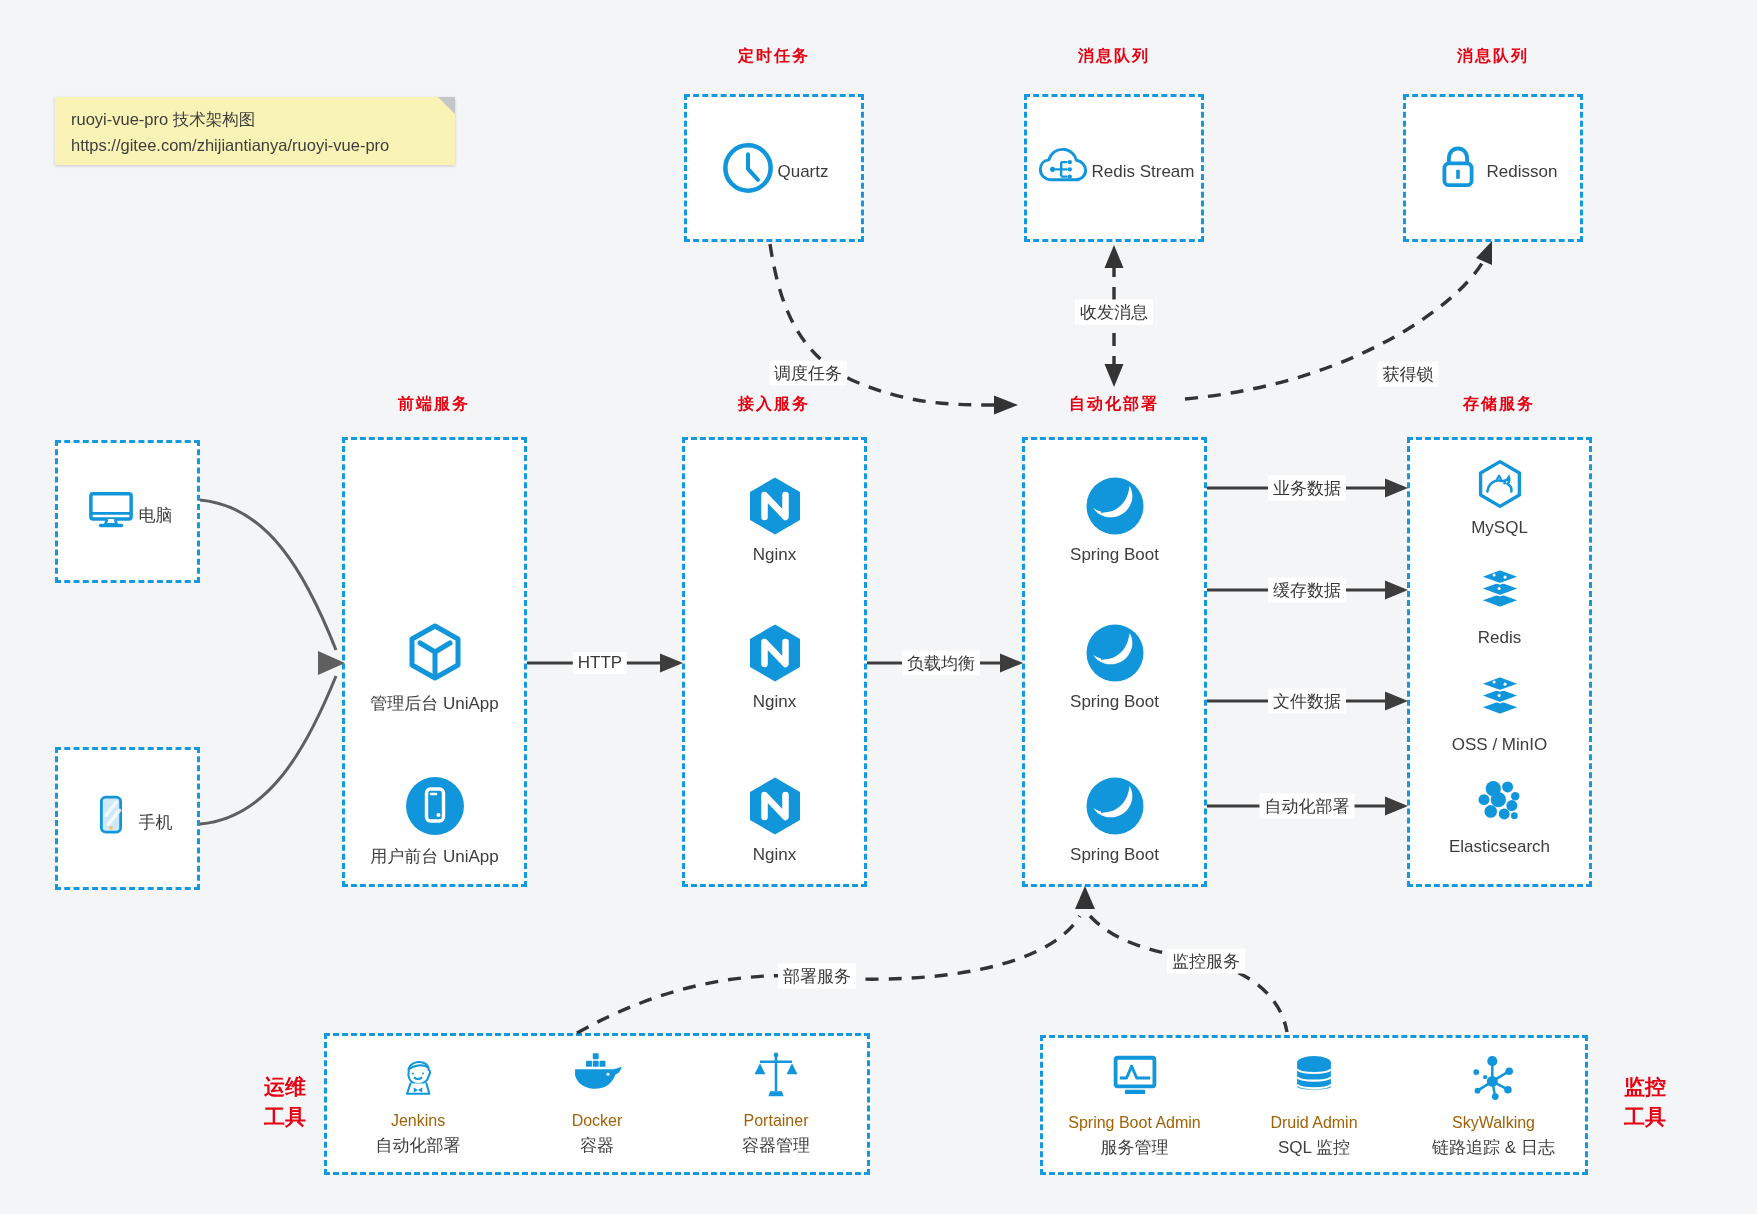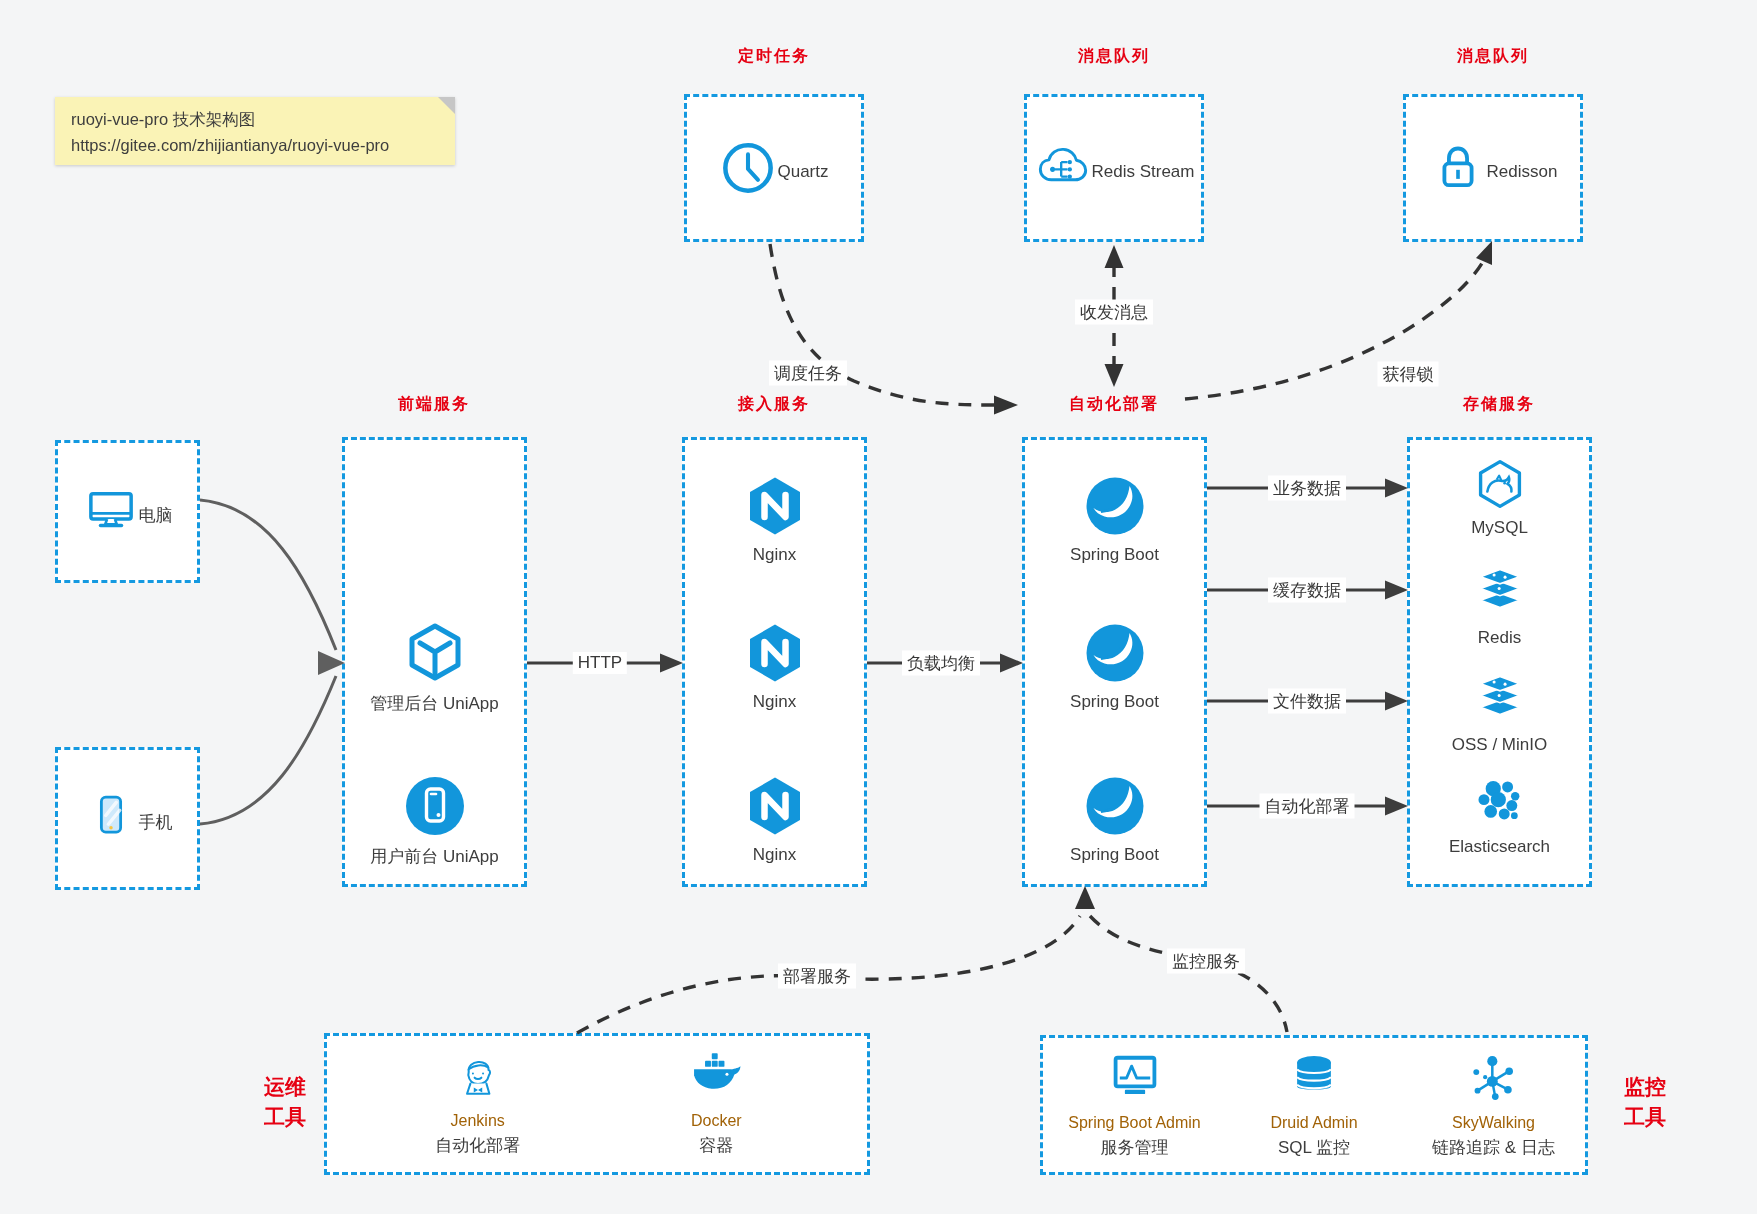--- a/index.html
+++ b/index.html
@@ -363,20 +363,27 @@
       <div class="tool-name">Jenkins</div>
       <div class="tool-desc">自动化部署</div>
     </div>
     <div class="tool-item">
       <svg class="ic ic54" viewBox="0 0 64 64">
           <use href="#sym-docker"></use>
         </svg>
       <div class="tool-name">Docker</div>
       <div class="tool-desc">容器</div>
     </div>
+    <div class="tool-item">
+      <svg class="ic ic54" viewBox="0 0 64 64">
+          <use href="#sym-portainer"></use>
+        </svg>
+      <div class="tool-name">Portainer</div>
+      <div class="tool-desc">容器管理</div>
+    </div>
   </div>
 
   <div class="dbox toolbox" style="left:1040px;top:1035px;width:548px;height:140px">
     <div class="tool-item">
       <svg class="ic ic54" viewBox="0 0 64 64">
           <use href="#sym-sba"></use>
         </svg>
       <div class="tool-name">Spring Boot Admin</div>
       <div class="tool-desc">服务管理</div>
     </div>

